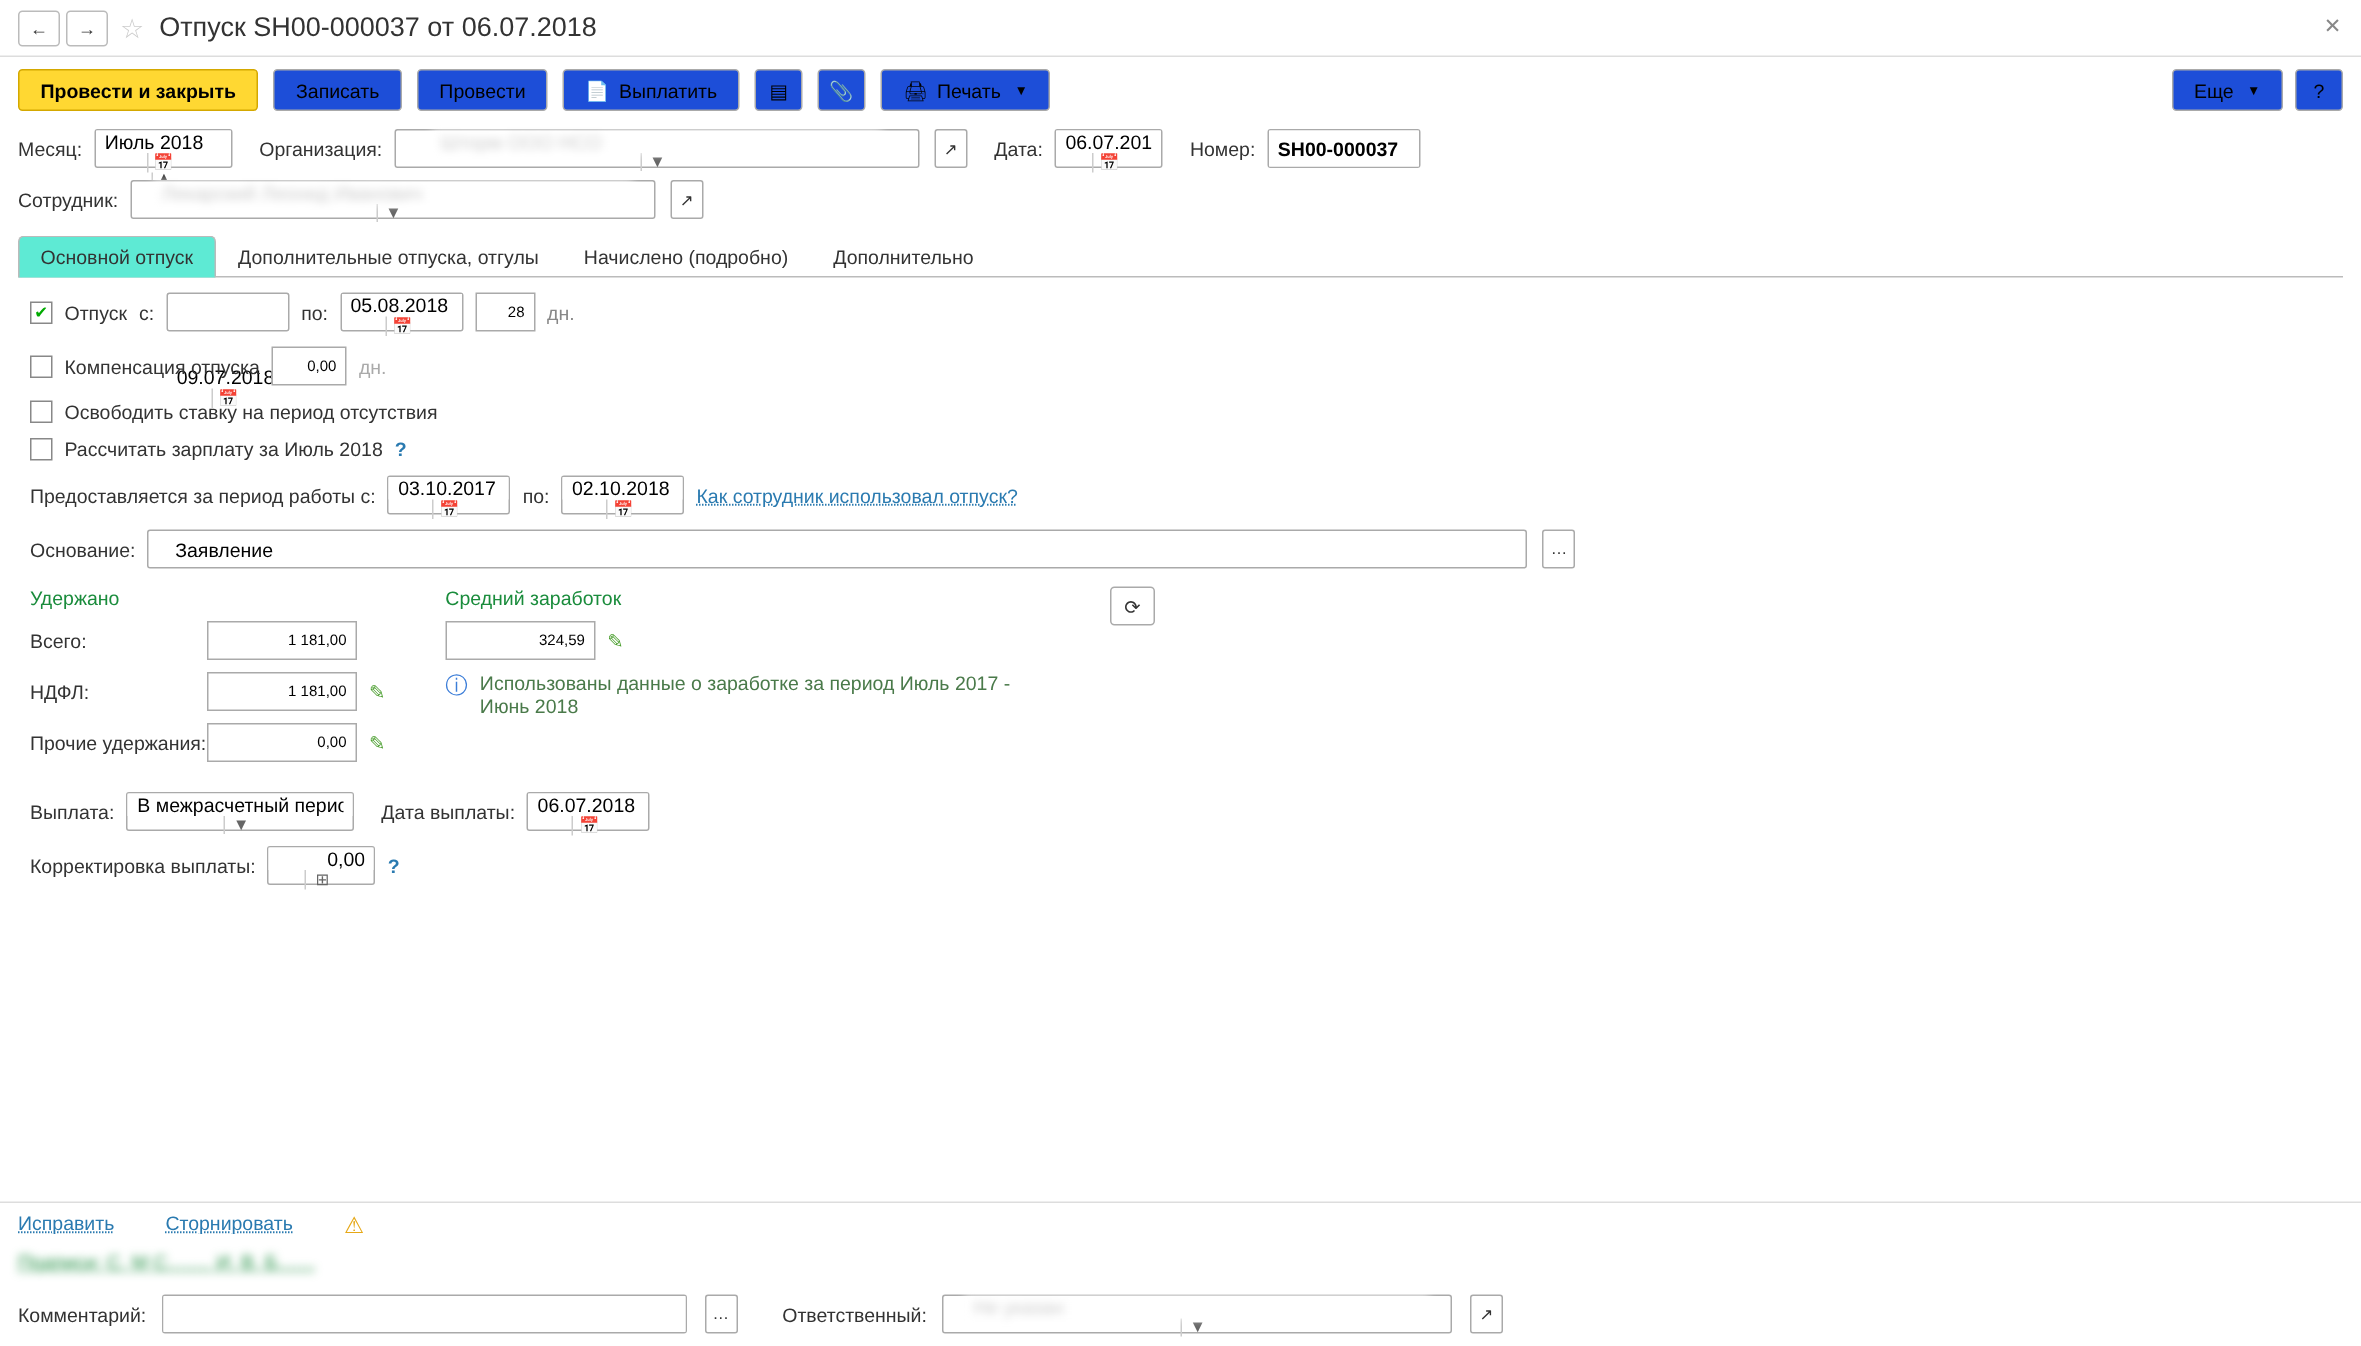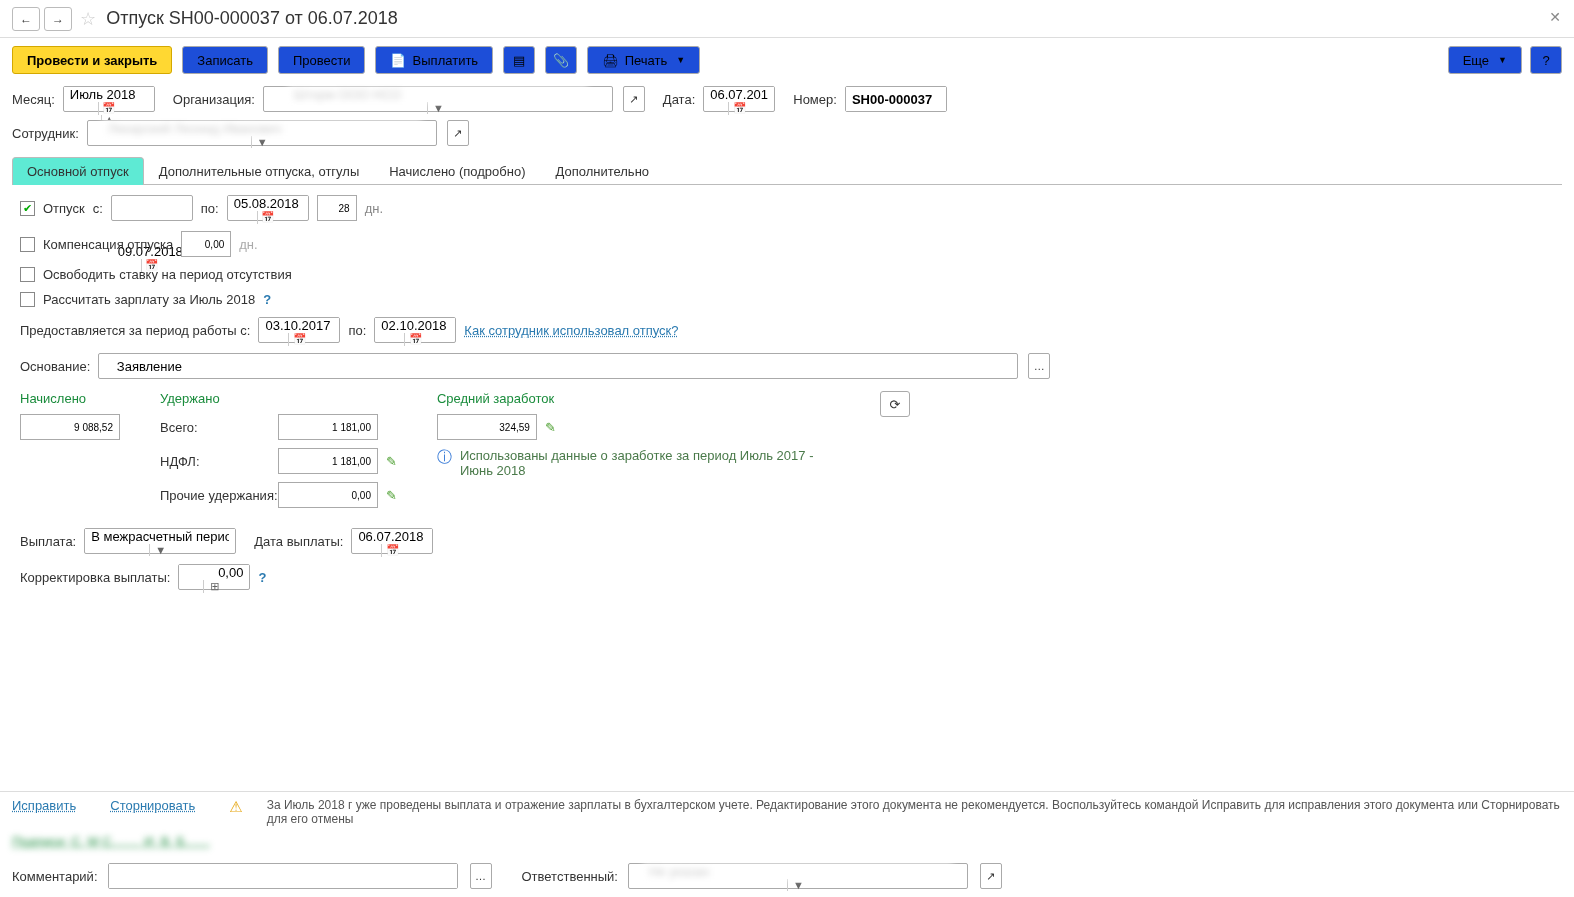--- a/index.html
+++ b/index.html
@@ -191,24 +191,20 @@
     <div class="line">
       <span class="label">Основание:</span>
       <div class="input-group" style="flex:0 0 920px">
         <input style="width: 895px; text-align: left;" value="Заявление">
       </div>
       <div class="ext-btn">…</div>
     </div>
 
     <div class="totals-row">
       <div class="totals-col">
-        <span class="section-header">Начислено</span>
-        <input class="field" style="width: 100px;" value="9 088,52">
-      </div>
-      <div class="totals-col">
         <span class="section-header">Удержано</span>
         <div class="totals-line">
           <span class="label" style="width:110px">Всего:</span>
           <input class="field" style="width: 100px;" value="1 181,00">
         </div>
         <div class="totals-line">
           <span class="label" style="width:110px">НДФЛ:</span>
           <input class="field" style="width: 100px;" value="1 181,00">
           <span class="pencil-icon">✎</span>
         </div>
@@ -255,21 +251,20 @@
       </div>
       <span class="help-icon">?</span>
     </div>
   </div>
 
   <div class="bottom-area">
     <div style="display:flex;align-items:flex-start;gap:24px">
       <span class="action-link">Исправить</span>
       <span class="action-link">Сторнировать</span>
       <span class="warn-icon">⚠</span>
-      <span class="warn-text">За Июль 2018 г уже проведены выплата и отражение зарплаты в бухгалтерском учете. Редактирование этого документа не рекомендуется. Воспользуйтесь командой Исправить для исправления этого документа или Сторнировать для его отмены</span>
     </div>
     <span class="sigline obscured">Подписи: С. М С........ И. В. Б.......</span>
   </div>
 
   <div class="footer-row">
     <span class="label">Комментарий:</span>
     <div class="input-group" style="flex:0 0 350px">
       <input style="width: 100%; text-align: left;" value="">
     </div>
     <div class="ext-btn">…</div>

